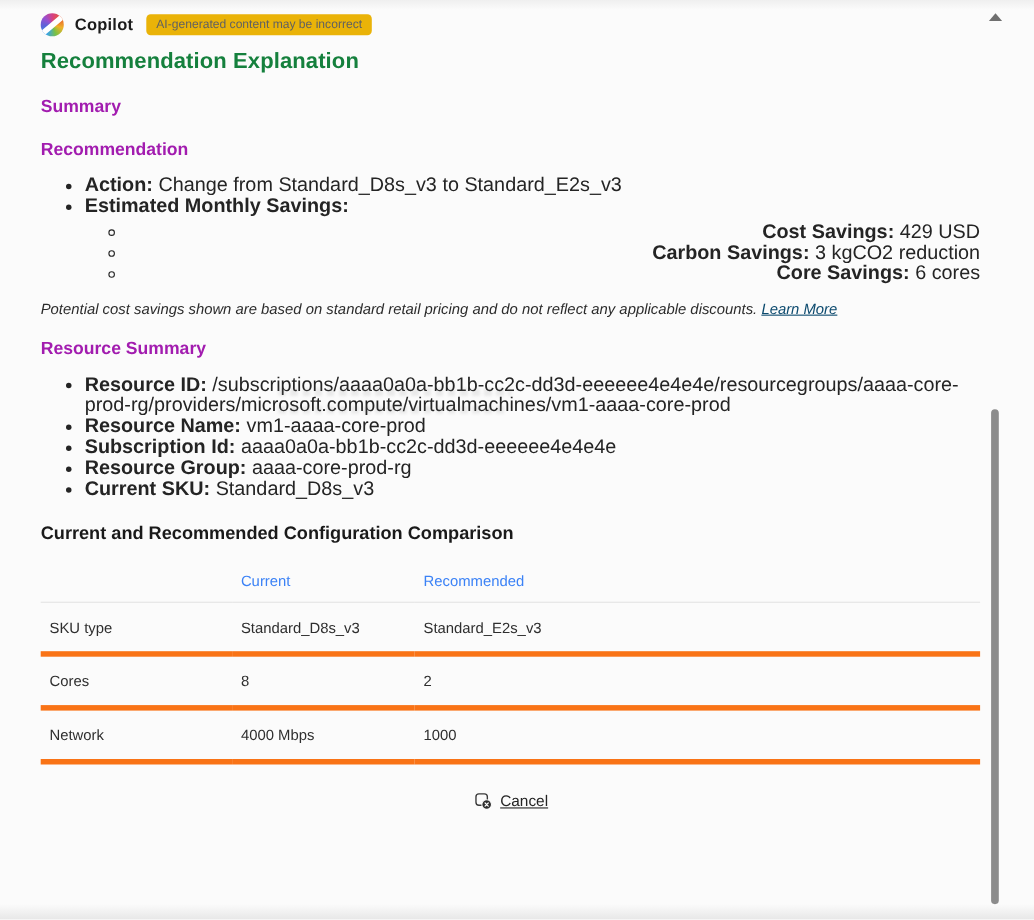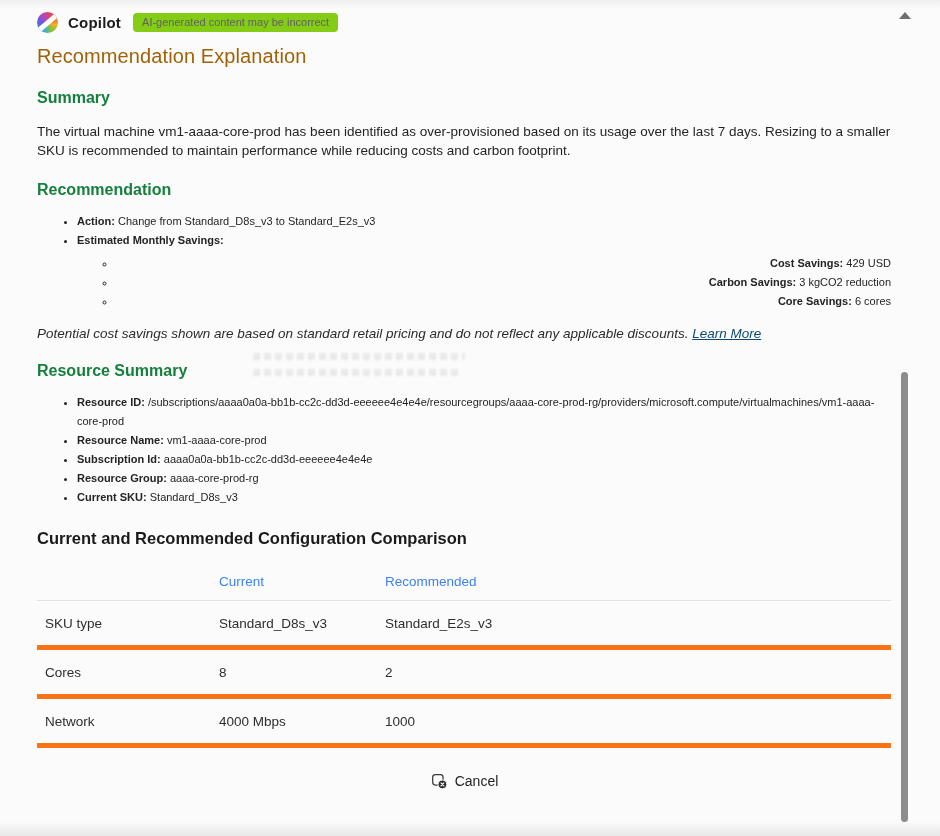--- a/index.html
+++ b/index.html
@@ -28,30 +28,30 @@
     width: 21px; height: 21px; border-radius: 50%; position: relative; overflow: hidden;
     background: conic-gradient(from 210deg,#3aa3e8,#5a63d8,#9a4fd0,#d8417e,#e8622c,#efb229,#7ac143,#3aa3e8);
     flex: 0 0 auto;
   }
   .copilot-logo::after {
     content: ""; position: absolute; left: -4px; top: 8px; width: 30px; height: 5px;
     background: #fff; border-radius: 999px; transform: rotate(-40deg);
   }
   .copilot-name { font-size: 15px; font-weight: 700; color: #1b1b1b; letter-spacing: .2px; }
   .ai-badge {
-    font-size: 11px; color: #616161; background: #84cc16; border-radius: 4px;
+    font-size: 11px; color: #616161; background: #eab308; border-radius: 4px;
     padding: 4px 9px; line-height: 1; margin-left: 2px;
   }
 
   
-  .page-title { font-size: 20px; font-weight: 400; color: #a16207; margin-top: 12px; letter-spacing: .1px; }
-  .section-heading { font-size: 16px; font-weight: 700; color: #15803d; margin-top: 21px; position: relative; }
+  .page-title { font-size: 20px; font-weight: 700; color: #15803d; margin-top: 12px; letter-spacing: .1px; }
+  .section-heading { font-size: 16px; font-weight: 700; color: #a21caf; margin-top: 21px; position: relative; }
   .body-text { font-size: 13.5px; line-height: 1.42; margin-top: 15px; color: #242424; }
 
-  ul.bullets { list-style: disc; padding-left: 40px; margin-top: 13px; font-size: 11px; line-height: 19px; }
+  ul.bullets { list-style: disc; padding-left: 40px; margin-top: 13px; font-size: 18px; line-height: 19px; }
   ul.bullets ul { list-style: circle; padding-left: 39px; margin-top: 4px; text-align: right; }
   .b { font-weight: 700; }
 
   .note { font-style: italic; font-size: 13.5px; margin-top: 15px; color: #2b2b2b; }
   .learn-more { color: #0c4a6e; text-decoration: underline; font-style: italic; cursor: pointer; }
 
   .ghost-line {
     position: absolute; height: 7px; pointer-events: none; opacity: .13;
     background: repeating-linear-gradient(90deg, #777 0 7px, transparent 7px 11px);
     filter: blur(1.3px);
@@ -64,21 +64,21 @@
     text-align: left; font-weight: 400; color: #3b82f6;
     padding: 10px 8px 11px 8px; border-bottom: 1px solid #e3e3e3;
   }
   table.compare td {
     padding: 15px 8px 14px 8px; border-bottom: 5px solid #f97316; color: #2e2e2e;
   }
   .col-label { width: 174px; }
   .col-cur { width: 166px; }
 
   
-  .footer { margin-top: 19px; display: flex; justify-content: center; }
+  .footer { margin-top: 19px; display: flex; justify-content: center; text-decoration: underline; }
   .cancel-btn {
     display: inline-flex; align-items: center; gap: 7px;
     background: transparent; border: none; cursor: pointer;
     font-family: inherit; font-size: 14px; color: #242424; padding: 5px 8px;
   }
   .cancel-icon { width: 18px; height: 18px; display: block; }
 
   
   .scrollbar { position: absolute; top: 0; bottom: 0; right: 30px; width: 12px; }
   .scroll-up-arrow {
@@ -100,21 +100,20 @@
 
   <div class="copilot-header">
     <span class="copilot-logo"></span>
     <span class="copilot-name">Copilot</span>
     <span class="ai-badge">AI-generated content may be incorrect</span>
   </div>
 
   <h1 class="page-title">Recommendation Explanation</h1>
 
   <h2 class="section-heading">Summary</h2>
-  <p class="body-text">The virtual machine vm1-aaaa-core-prod has been identified as over-provisioned based on its usage over the last 7 days. Resizing to a smaller SKU is recommended to maintain performance while reducing costs and carbon footprint.</p>
 
   <h2 class="section-heading">Recommendation</h2>
   <ul class="bullets">
     <li>
       <span class="b">Action:</span>
       <span>Change from Standard_D8s_v3 to Standard_E2s_v3</span>
     </li>
     <li>
       <span class="b">Estimated Monthly Savings:</span>
       <ul>

